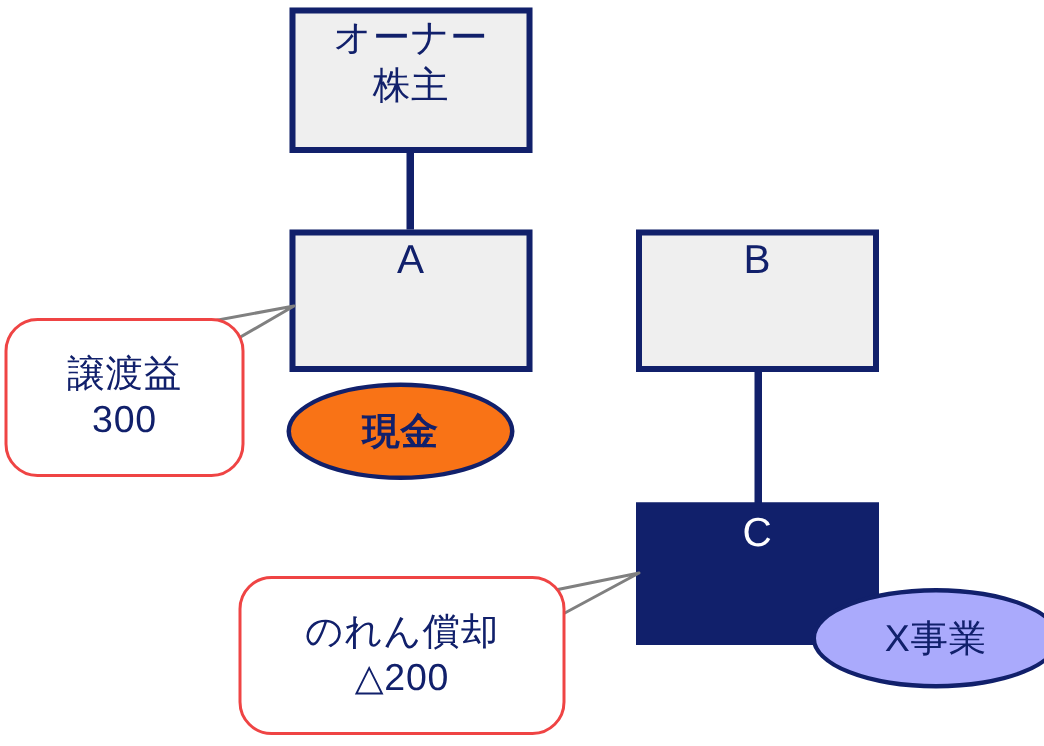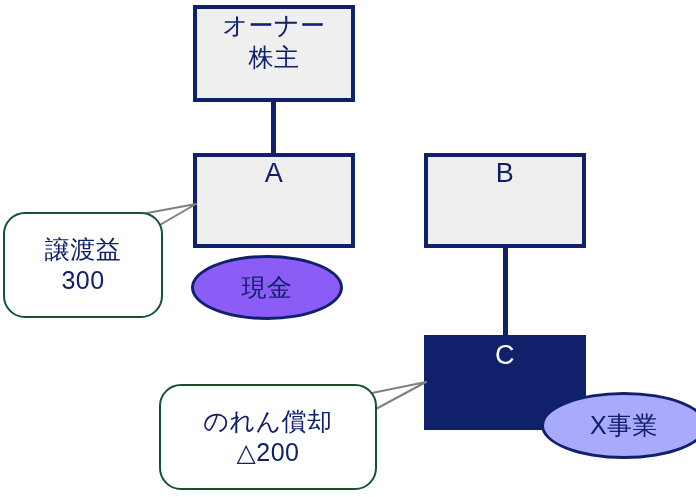--- a/index.html
+++ b/index.html
@@ -66,32 +66,32 @@
     align-items: center;
     justify-content: center;
     z-index: 5;
   }
   .ellipse .ellipse-label {
     font-size: 25px;
     color: #11206B;
     white-space: nowrap;
     letter-spacing: 0.5px;
   }
-  .ellipse.cash { background: #8b5cf6; }
+  .ellipse.cash { background: #f97316; font-weight: bold; }
   .ellipse.business { background: #AAAAFC; }
 
   
   .callout {
     position: absolute;
     z-index: 6;
   }
   .callout-body {
     position: absolute;
     box-sizing: border-box;
-    border: 2px solid #14532d;
+    border: 2px solid #ef4444;
     border-radius: 22px;
     background: #ffffff;
     display: flex;
     align-items: center;
     justify-content: center;
     z-index: 2;
   }
   .callout-text {
     font-size: 25px;
     line-height: 1.25;

